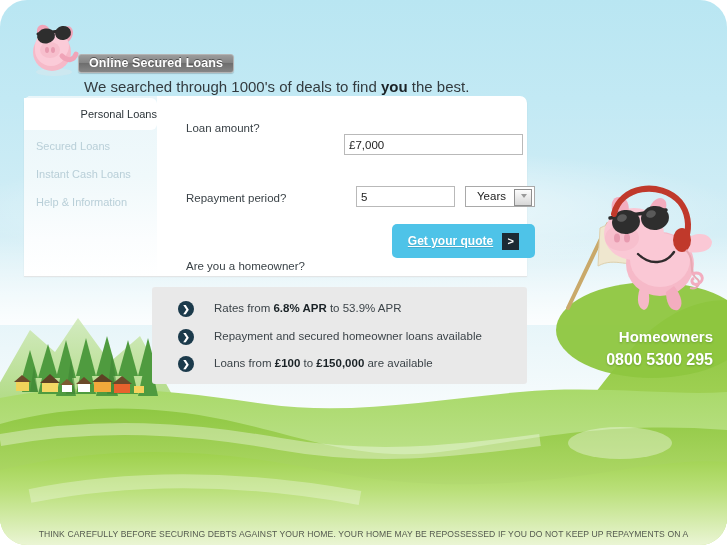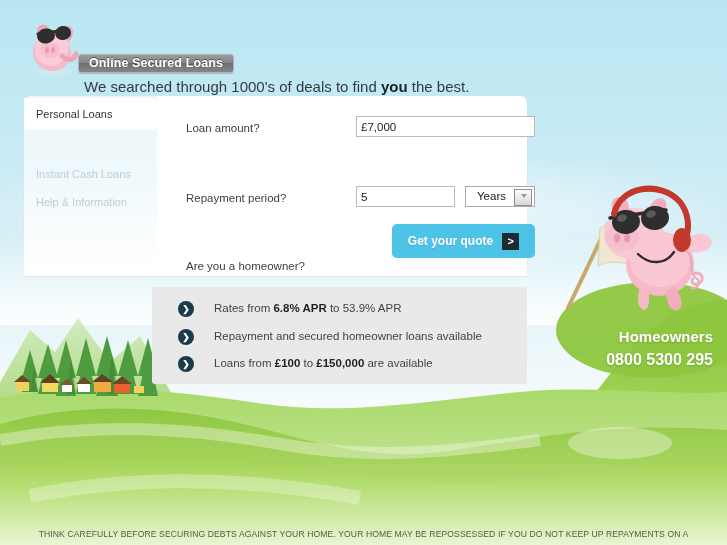--- a/index.html
+++ b/index.html
@@ -8,20 +8,21 @@
     overflow: hidden;
     font-family: "Liberation Sans", sans-serif;
   }
   #page {
     position: relative;
     width: 727px; height: 545px;
     background: linear-gradient(to bottom,
         #b9e6f2 0%, #c2e9f4 18%, #cdecf5 34%,
         #dcf1f7 50%, #ecf7fa 64%, #f8fcfd 76%, #ffffff 86%, #ffffff 100%);
     overflow: hidden;
+    border-radius: 27px;
   }
 
   
   .haze {
     position: absolute; left: 0; right: 0;
     pointer-events: none;
   }
   .haze-a { top: 150px; height: 120px;
     background: radial-gradient(ellipse 560px 90px at 48% 50%, rgba(255,255,255,.75), rgba(255,255,255,0) 70%); }
   .haze-b { top: 235px; height: 90px;
@@ -80,20 +81,21 @@
     width: 133px; height: 32px;
     padding-left: 12px;
     font-size: 11px; color: #b9cfd8;
     line-height: 32px; white-space: nowrap;
     cursor: pointer;
   }
   .nav-item.active {
     background: #ffffff;
     color: #2c3439; 
     border-radius: 0 6px 6px 0;
+    text-align: right;
   }
   .nav-i0 { top: 2px; }
   .nav-i1 { top: 34px; }
   .nav-i2 { top: 62px; }
   .nav-i3 { top: 90px; }
 
   
   .form { position: absolute; left: 162px; top: 20px; width: 330px; }
   .frow { position: relative; height: 34px; margin-bottom: 0; }
   .frow-0 { top: 0; }
@@ -106,21 +108,21 @@
   .finput {
     position: absolute; top: 0;
     height: 21px;
     border: 1px solid #b9b9b9;
     background: #fff;
     font-family: "Liberation Sans", sans-serif;
     font-size: 11.5px; color: #222;
     padding: 0 4px;
     outline: none;
   }
-  .finput-amount { left: 170px; width: 179px; }
+  .finput-amount { left: 158px; width: 179px; margin-top: 18px; }
   .finput-period { left: 170px; width: 99px; }
   .fselect {
     position: absolute; top: 0; height: 21px;
     border: 1px solid #a9a9a9;
     background: #fff;
     font-size: 11.5px; color: #222;
     padding: 0 22px 0 5px;
     line-height: 19px;
     white-space: nowrap; overflow: hidden;
     cursor: pointer;
@@ -148,20 +150,21 @@
     width: 143px; height: 34px;
     background: #4ec3e8;
     border: none; border-radius: 5px;
     cursor: pointer;
     display: flex; align-items: center; justify-content: center;
     gap: 9px;
   }
   .btn-quote .lbl {
     color: #ffffff; font-weight: bold; font-size: 12px;
     text-shadow: 0 1px 1px rgba(0,0,0,.12);
+    text-decoration: underline;
   }
   .btn-quote .chev {
     width: 17px; height: 17px;
     background: #1c2a33;
     color: #ffffff; font-size: 11px; font-weight: bold;
     display: flex; align-items: center; justify-content: center;
     line-height: 1;
   }
 
   
@@ -381,20 +384,21 @@
     </div>
     <div class="tagline">
       <span>We searched through 1000's of deals to find </span><b>you</b><span> the best.</span>
     </div>
   </div>
 
   <div class="panel">
 
     <nav class="nav">
       <div class="nav-item active nav-i0">Personal Loans</div>
+      <div class="nav-item nav-i1">Secured Loans</div>
       <div class="nav-item nav-i2">Instant Cash Loans</div>
       <div class="nav-item nav-i3">Help &amp; Information</div>
     </nav>
 
     <div class="form">
 
       <div class="frow frow-0">
         <label class="flabel">Loan amount?</label>
         <input class="finput finput-amount" type="text" value="£7,000" style="">
       </div>

